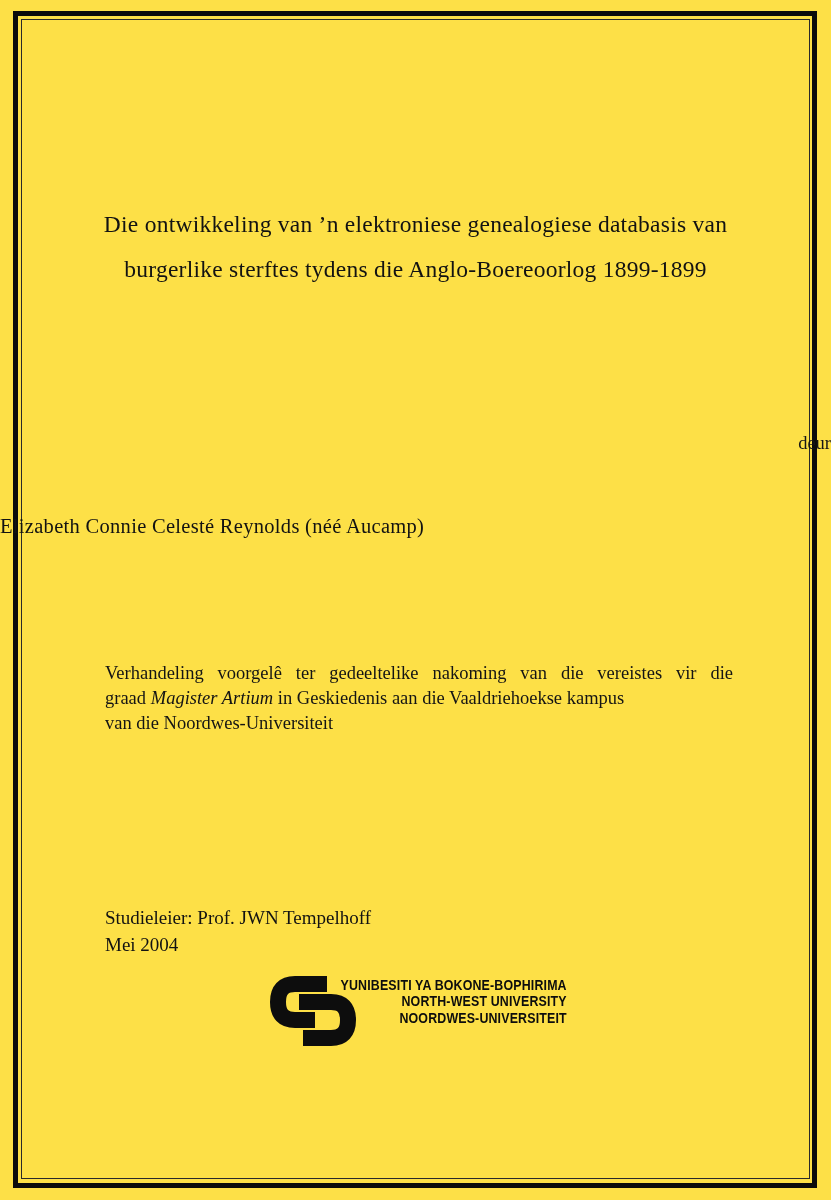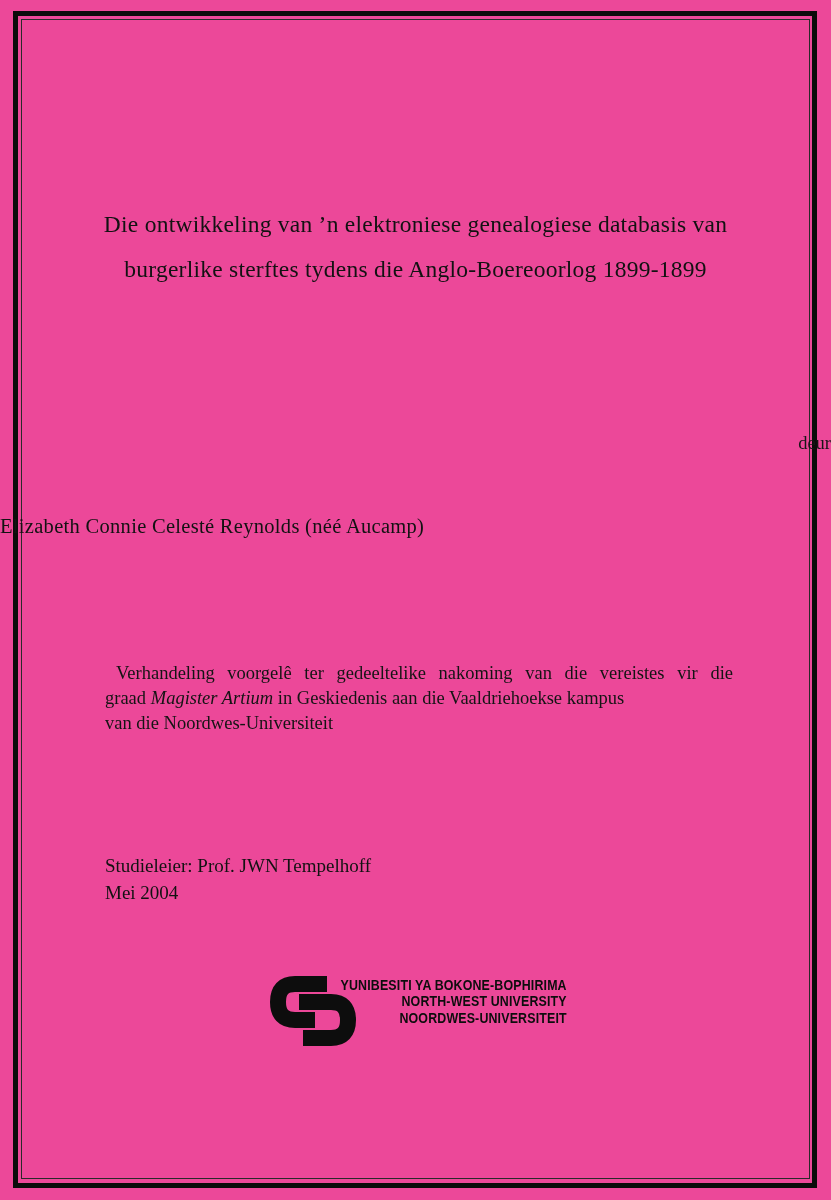--- a/index.html
+++ b/index.html
@@ -6,21 +6,21 @@
   html, body { background: #ffffff; }
   body {
     font-family: "Liberation Serif", serif;
     color: #151515;
     -webkit-font-smoothing: antialiased;
   }
   .page {
     position: relative;
     width: 831px;
     height: 1200px;
-    background: #ec4899;
+    background: #fde047;
     overflow: hidden;
   }
   
   .frame-outer {
     position: absolute;
     left: 13px; top: 11px; right: 14px; bottom: 12px;
     border: 5px solid #0b0b0b;
     pointer-events: none;
   }
   .frame-inner {
@@ -57,26 +57,25 @@
     position: absolute;
     left: 105px; top: 661px;
     width: 628px;
     font-size: 18.5px;
     line-height: 25px;
     color: #141414;
   }
   .declaration .justified {
     text-align: justify;
     text-align-last: justify;
-    margin-left: 11px;
   }
   .declaration .italic { font-style: italic; }
   .supervisor-block {
     position: absolute;
-    left: 105px; top: 852px;
+    left: 105px; top: 904px;
     font-size: 19px;
     line-height: 27px;
     color: #121212;
   }
   .logo {
     position: absolute;
     left: 0; top: 968px; right: 0; height: 90px; margin-left: 12px;
   }
   .logo-mark {
     position: absolute;

